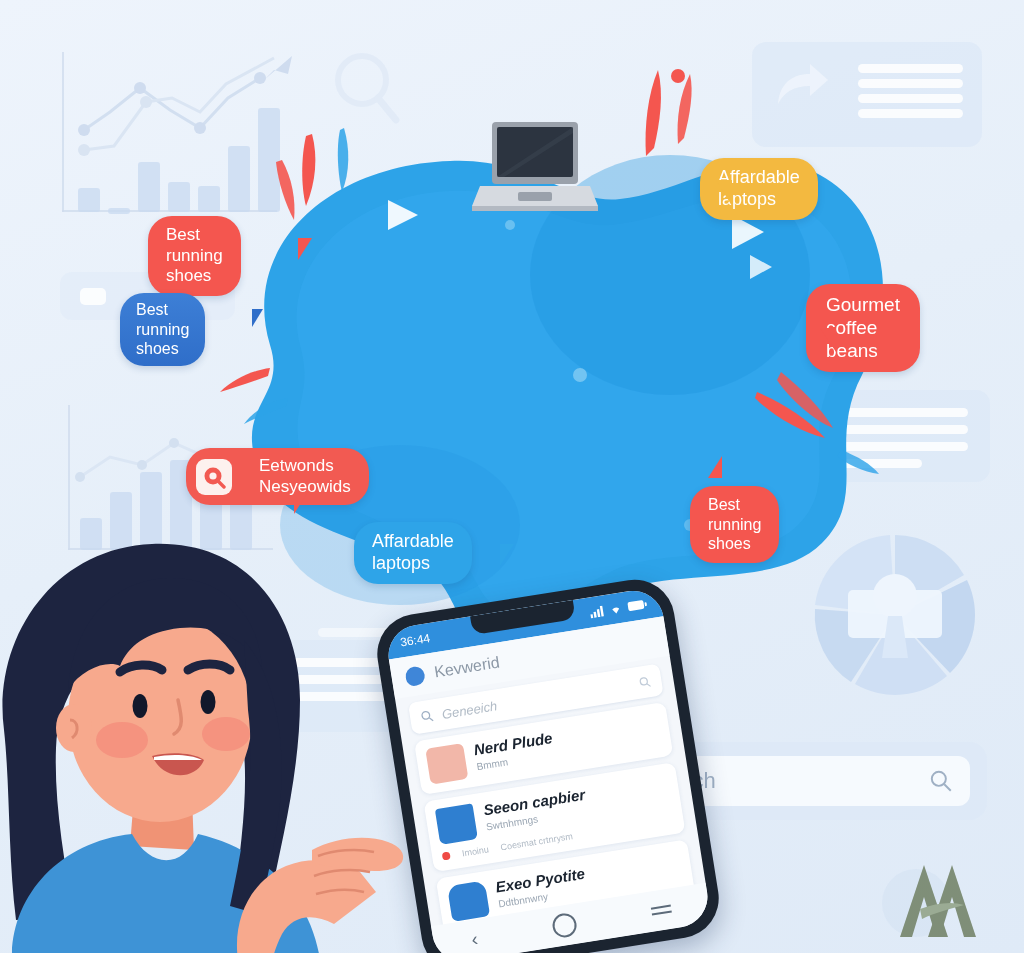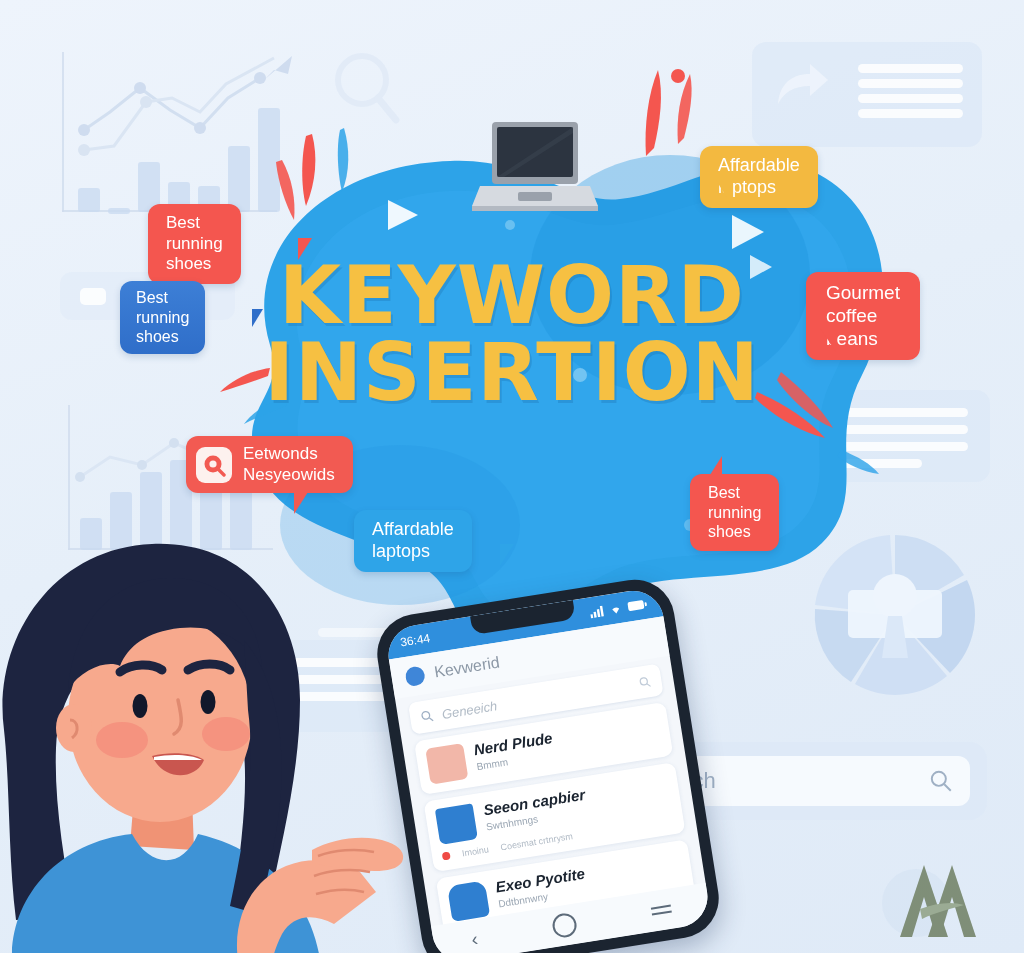--- a/index.html
+++ b/index.html
@@ -28,35 +28,35 @@
     font-family:"DejaVu Sans", sans-serif;
     font-weight:bold;font-size:80px;line-height:.96;
     letter-spacing:1px;color:#f6c042;
     text-shadow:2px 3px 0 rgba(20,90,150,.22);
     user-select:none;
   }
   .title .l2{display:block;}
 
   
   .bub{position:absolute;color:#fff;font-size:17px;line-height:1.22;
-    padding:9px 18px;border-radius:12px;white-space:pre-line;
-    box-shadow:0 3px 7px rgba(30,70,120,.18);}
+    padding:9px 18px;border-radius:24px;white-space:pre-line;
+    box-shadow:0 3px 7px rgba(30,70,120,.18);margin-top:12px;}
   .bub.two{padding:9px 20px;text-align:left;}
   .tail{position:absolute;width:0;height:0;}
 
   .b-red{background:#f4564f;}
   .b-red2{background:#f25a52;}
   .b-blue-dk{background:linear-gradient(180deg,#3d7fd6,#2f6ec9);}
   .b-blue-lt{background:#2ea4e8;}
   .b-yellow{background:#f3b940;}
 
   
   .mag{width:36px;height:36px;border-radius:9px;background:#fdf1ee;
     display:flex;align-items:center;justify-content:center;flex:0 0 auto;}
-  .bub.withicon{display:flex;align-items:center;gap:11px;padding:8px 18px 8px 10px;}
+  .bub.withicon{display:flex;align-items:center;gap:27px;padding:8px 18px 8px 10px;}
 
   
   .laptop{position:absolute;left:470px;top:118px;}
 
   
   .phone-wrap{position:absolute;left:398px;top:592px;width:340px;height:365px;
     transform:rotate(-9deg);}
   .phone-body{position:absolute;left:0;top:0;width:300px;height:362px;
     background:#1b2430;border-radius:40px;box-shadow:0 10px 26px rgba(25,50,90,.3);}
   .phone-screen{position:absolute;left:11px;top:11px;width:278px;height:340px;
@@ -240,24 +240,20 @@
 
   <svg class="laptop" width="130" height="110" viewBox="0 0 130 110">
     <rect x="22" y="4" width="86" height="62" rx="4" fill="#9aa1ab"></rect>
     <rect x="27" y="9" width="76" height="50" rx="2" fill="#2c3440"></rect>
     <path d="M27,59 L103,9 L103,15 L34,59 Z" fill="#3a4450" opacity=".6"></path>
     <path d="M10,68 L120,68 L128,88 L2,88 Z" fill="#d6dae0"></path>
     <rect x="48" y="74" width="34" height="9" rx="2" fill="#9aa1ab"></rect>
     <path d="M2,88 L128,88 L128,93 L2,93 Z" fill="#b3b9c2"></path>
   </svg>
 
-  <div class="title">
-    <span>KEYWORD</span>
-    <span class="l2">INSERTION</span>
-  </div>
 
   <div style="position:absolute;left:148px;top:204px;">
     <div class="bub b-red">Best running shoes</div>
     <div class="tail" style="left:150px;top:34px;border-left:14px solid #f4564f;border-bottom:22px solid transparent;"></div>
   </div>
 
   <div style="position:absolute;left:120px;top:281px;">
     <div class="bub b-blue-dk" style="font-size:16px;padding:7px 16px;">Best running shoes</div>
     <div class="tail" style="left:132px;top:28px;border-left:11px solid #2f6ec9;border-bottom:18px solid transparent;"></div>
   </div>

